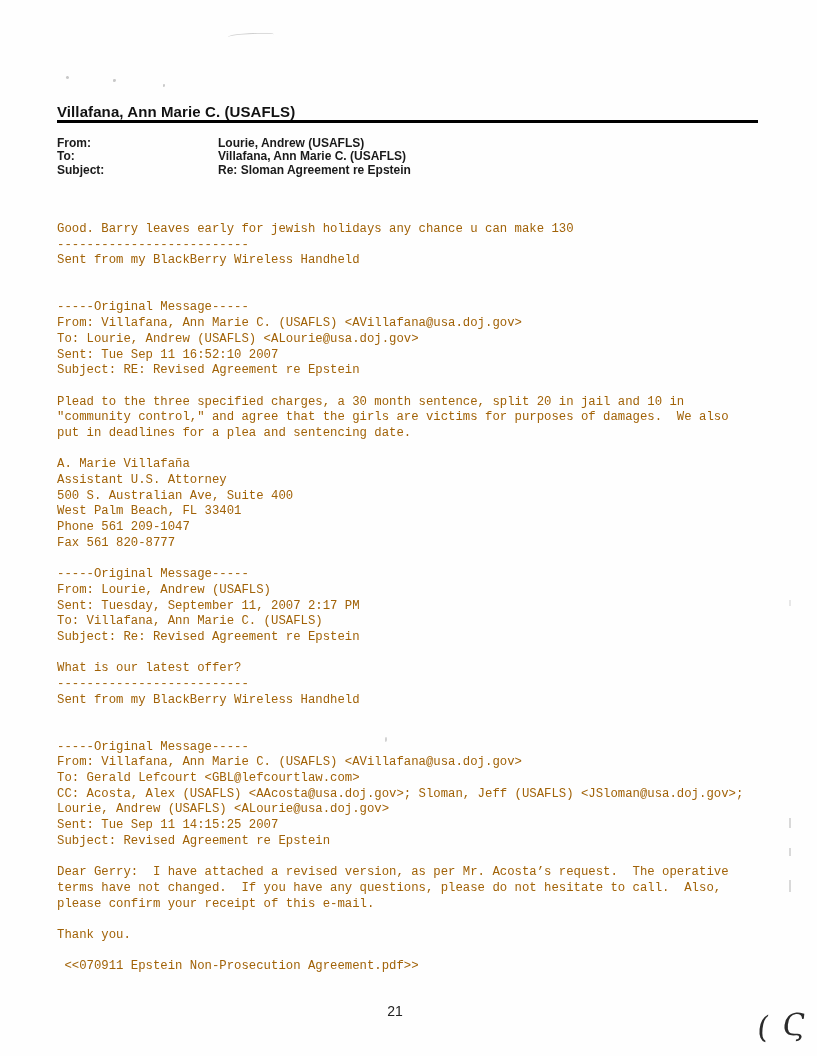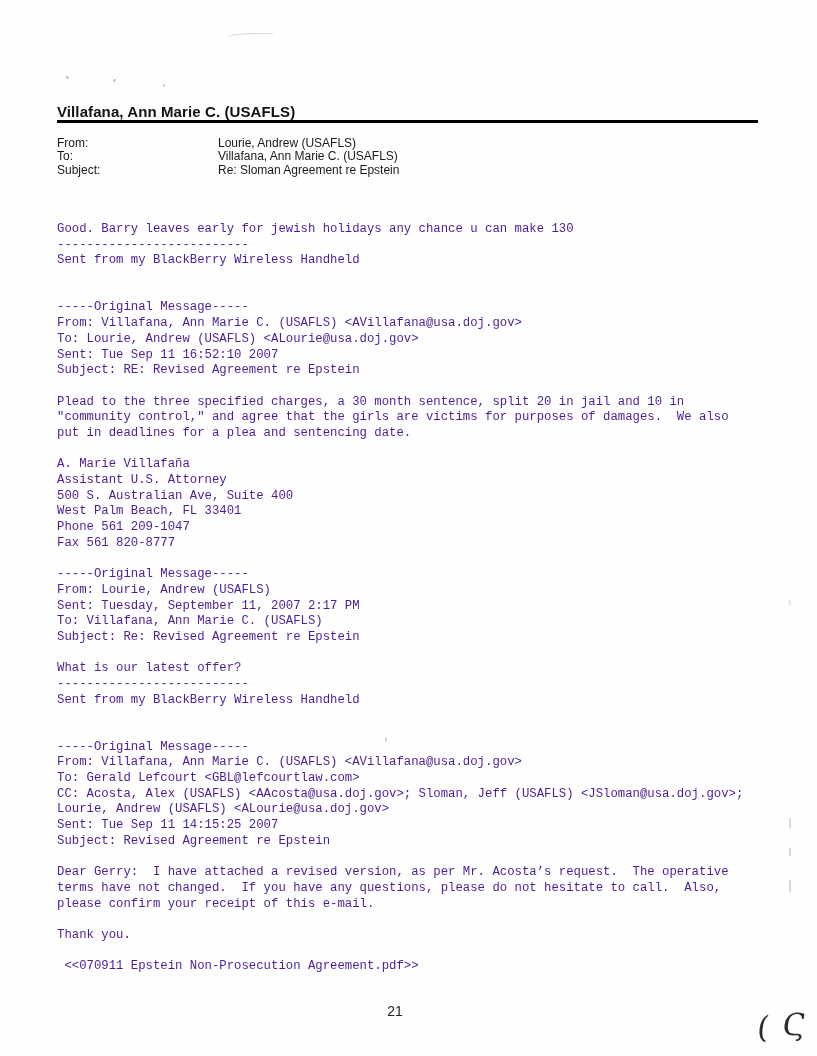--- a/index.html
+++ b/index.html
@@ -59,32 +59,32 @@
     left: 57px; top: 137px;
     font-family: "Liberation Sans", sans-serif;
     font-size: 12px;
     line-height: 13.3px;
     color: #1a1a1a;
   }
   .meta-row { white-space: nowrap; }
   .meta-label {
     display: inline-block;
     width: 161px;
-    font-weight: normal;
+    font-weight: bold;
   }
-  .meta-value { font-weight: normal; }
+  .meta-value { font-weight: bold; }
 
   
   .email-body {
     position: absolute;
     left: 57px; top: 222px;
     font-family: "Liberation Mono", "DejaVu Sans Mono", monospace;
     font-size: 12.3px;
     line-height: 15.7px;
-    color: #4c1d95;
+    color: #a16207;
     white-space: pre;
   }
   .body-line { height: 15.7px; }
 
   
   .page-number {
     position: absolute;
     left: 0; top: 1003px;
     width: 790px;
     text-align: center;

